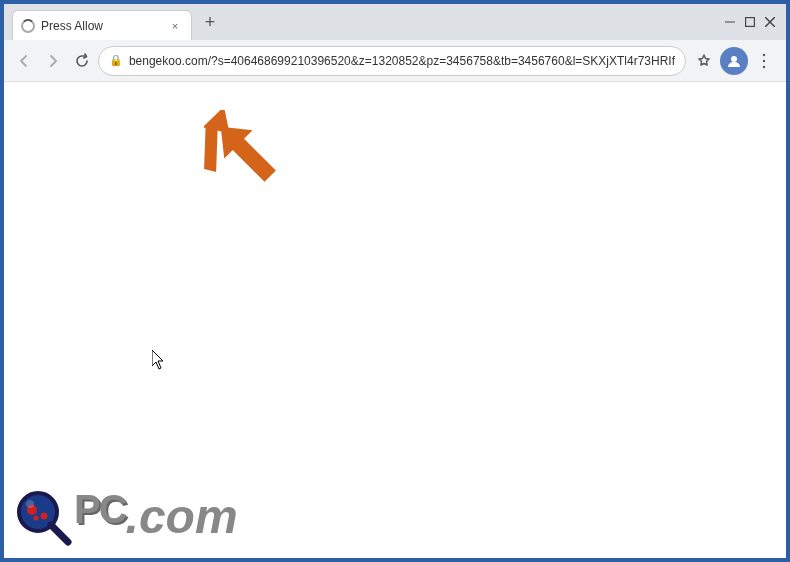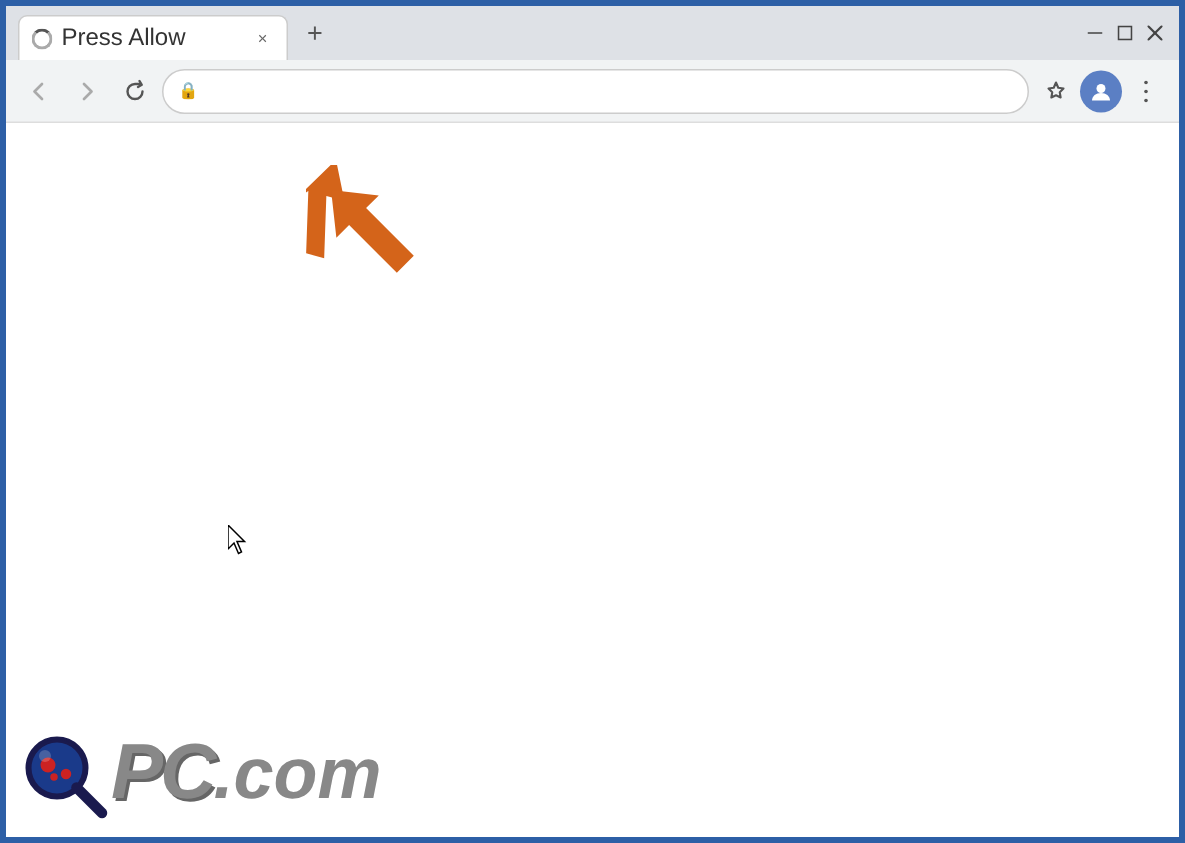--- a/index.html
+++ b/index.html
@@ -60,21 +60,21 @@
       border-top-color: #555;
       border-radius: 50%;
       flex-shrink: 0;
     }
 
     .tab-title {
       flex: 1;
       overflow: hidden;
       white-space: nowrap;
       text-overflow: ellipsis;
-      font-size: 16px;
+      font-size: 12px;
     }
 
     .tab-close {
       width: 16px;
       height: 16px;
       border-radius: 50%;
       display: flex;
       align-items: center;
       justify-content: center;
       font-size: 11px;
@@ -239,26 +239,25 @@
       gap: 0;
     }
 
     .logo-icon {
       width: 60px;
       height: 60px;
       flex-shrink: 0;
     }
 
     .logo-text {
-      font-size: 52px;
+      font-size: 40px;
       font-weight: 900;
       color: #888;
       letter-spacing: -2px;
       line-height: 1;
-      font-style: italic;
       text-shadow: 2px 2px 0 #666;
     }
 
     .logo-risk {
       color: #f47620;
     }
 
     .logo-dot-com {
       font-size: 48px;
       color: #888;
@@ -314,20 +313,21 @@
         </svg>
     </button>
     <button class="nav-btn">
       <svg width="16" height="16" viewBox="0 0 16 16" fill="none" stroke="#555" stroke-width="1.6" stroke-linecap="round">
         <path d="M13 8A5 5 0 1 1 8 3h3"></path>
         <path d="M11 1l1.5 2.5L10 5" stroke-linejoin="round" fill="none"></path>
       </svg>
     </button>
     <div class="address-bar">
       <span class="lock-icon">🔒</span>
+      <span class="address-text">bengekoo.com/?s=406468699210396520&amp;z=1320852&amp;pz=3456758&amp;tb=3456760&amp;l=SKXjXTl4r73HRIf</span>
     </div>
     <div class="nav-right">
       <div class="star-icon">
         <svg width="16" height="16" viewBox="0 0 16 16" fill="none" stroke="#555" stroke-width="1.4">
           <path d="M8 2l1.5 3.5L13 6l-2.5 2.5.6 3.5L8 10.5 4.9 12l.6-3.5L3 6l3.5-.5z" stroke-linejoin="round"></path>
         </svg>
       </div>
       <div class="profile-icon">
         <svg width="16" height="16" viewBox="0 0 16 16" fill="white">
           <circle cx="8" cy="6" r="3"></circle>

